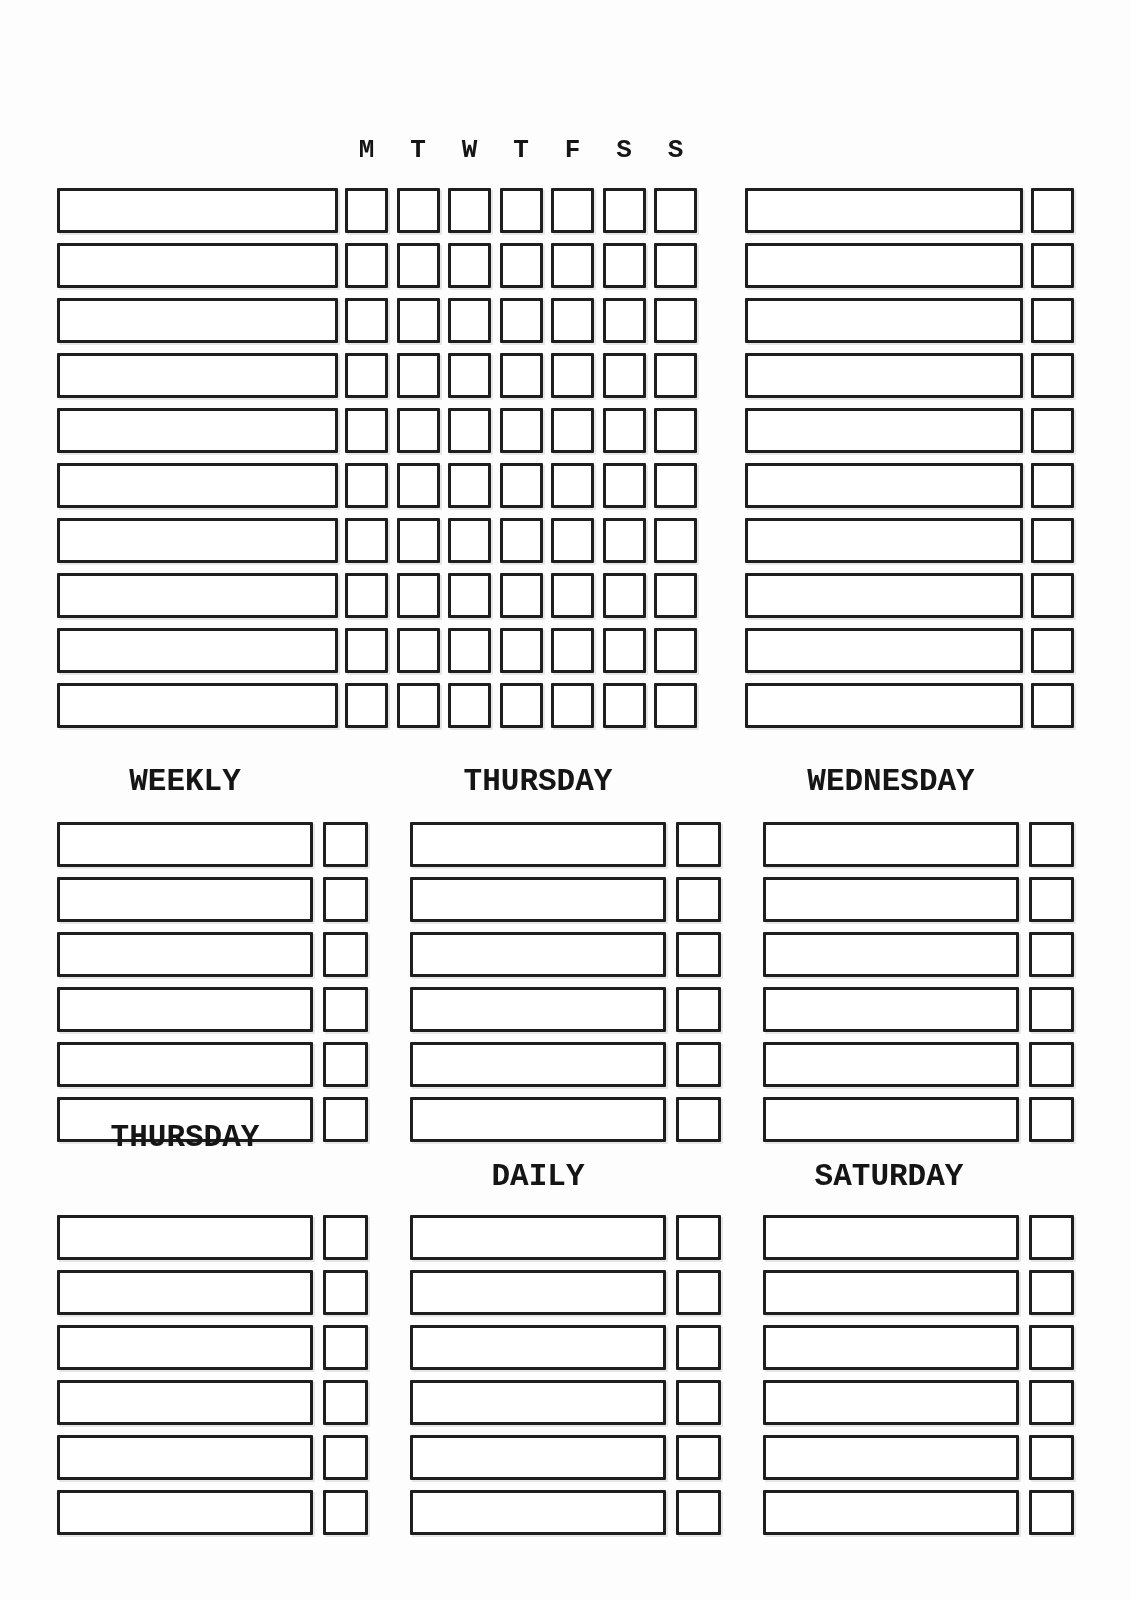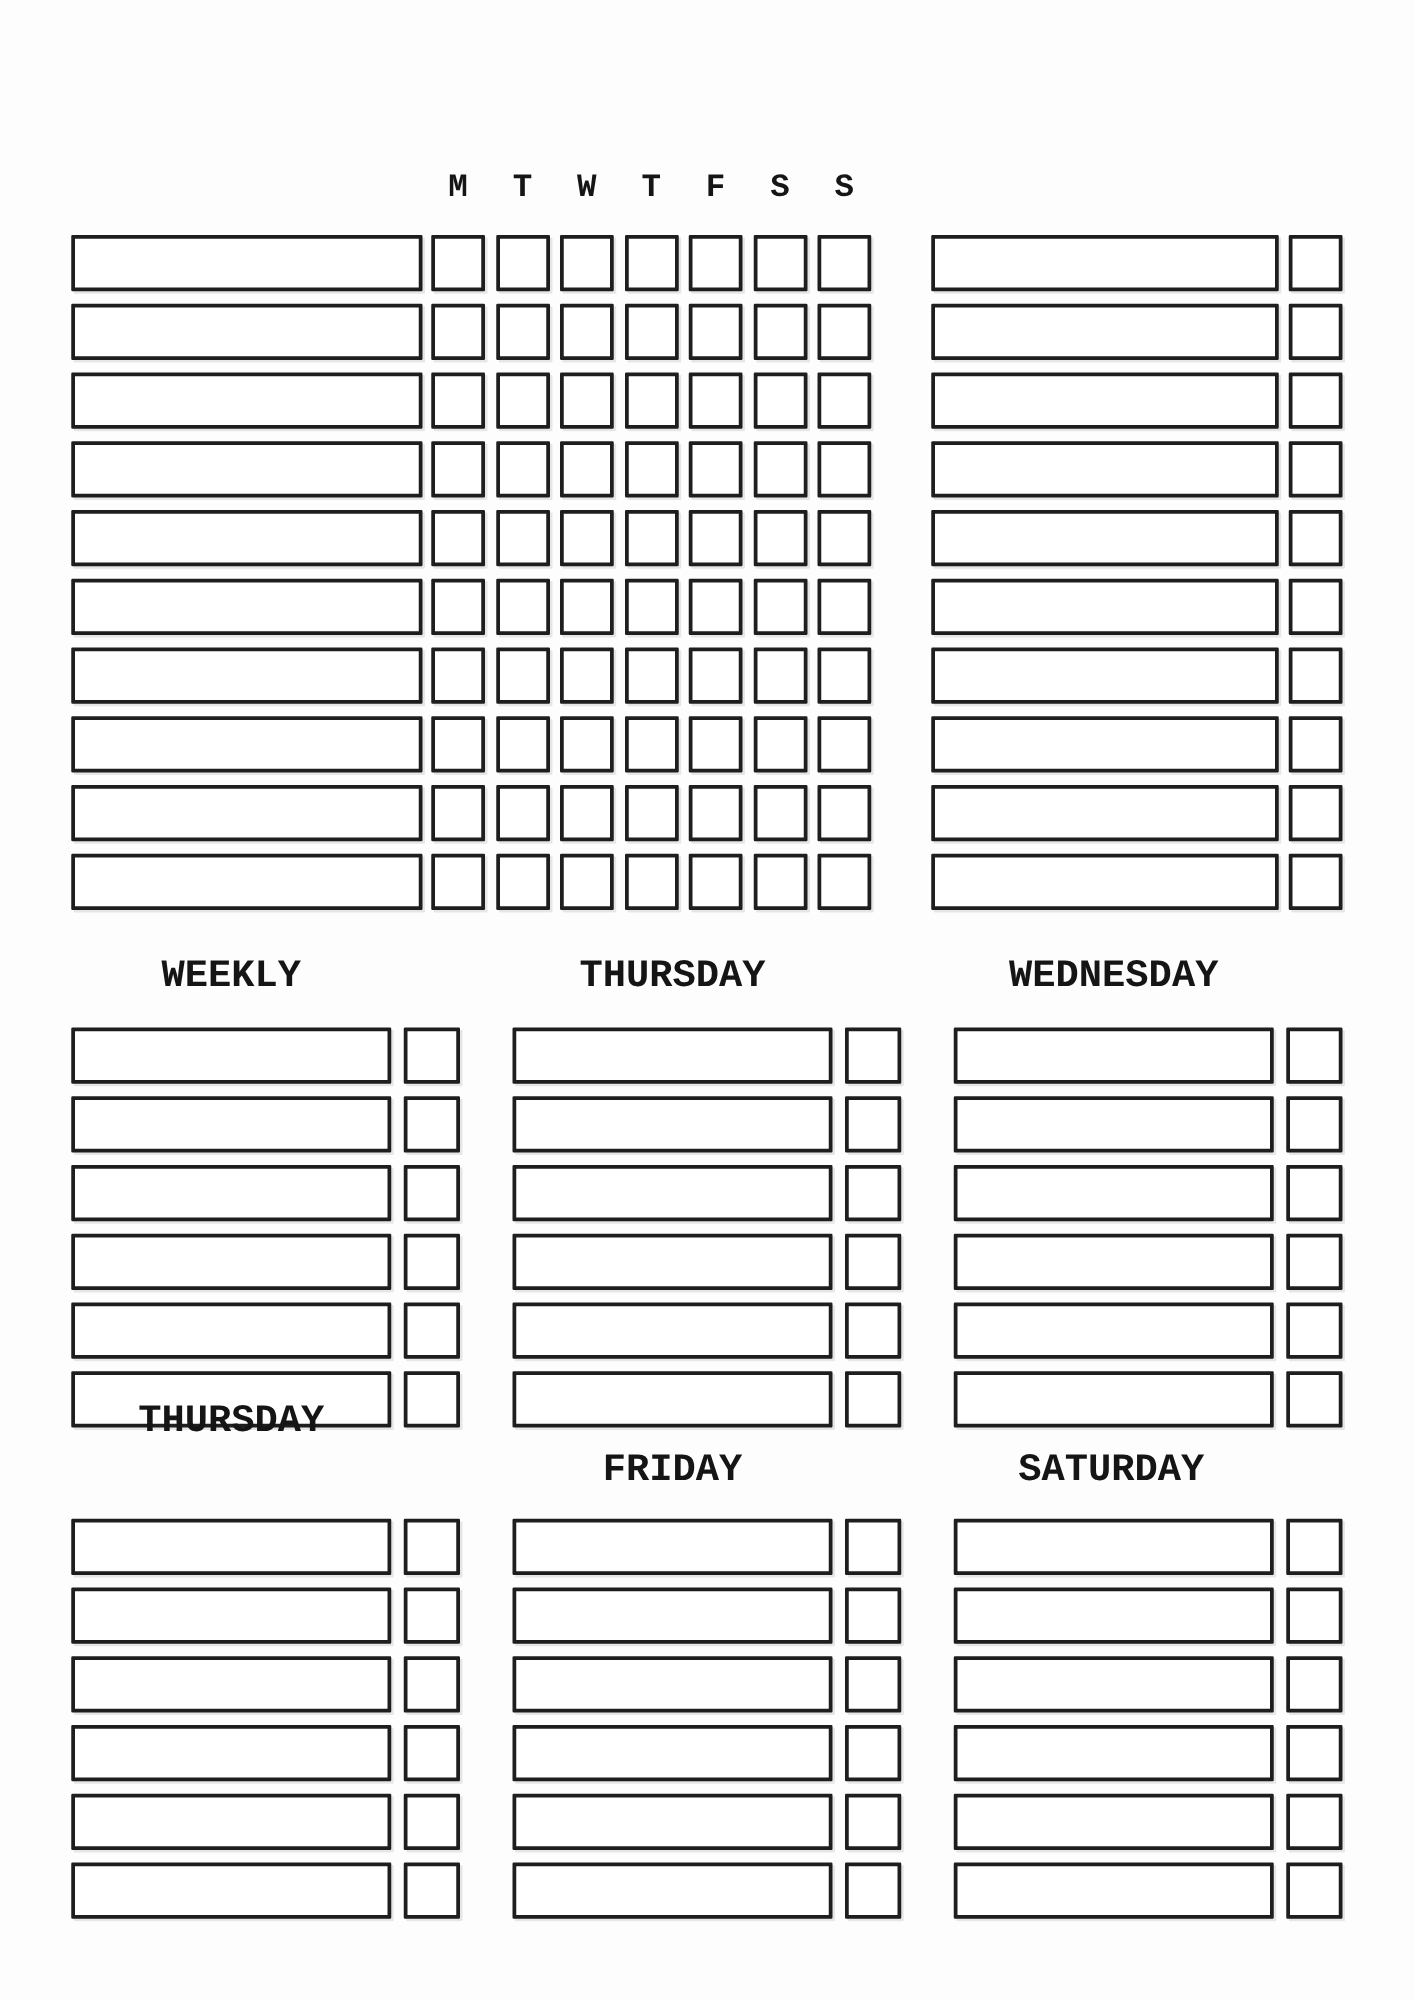--- a/index.html
+++ b/index.html
@@ -211,21 +211,21 @@
       <div class="box" style="left: 57px; top: 1270px; width: 256px;"></div>
       <div class="box" style="left: 323px; top: 1270px; width: 45px;"></div>
       <div class="box" style="left: 57px; top: 1325px; width: 256px;"></div>
       <div class="box" style="left: 323px; top: 1325px; width: 45px;"></div>
       <div class="box" style="left: 57px; top: 1380px; width: 256px;"></div>
       <div class="box" style="left: 323px; top: 1380px; width: 45px;"></div>
       <div class="box" style="left: 57px; top: 1435px; width: 256px;"></div>
       <div class="box" style="left: 323px; top: 1435px; width: 45px;"></div>
       <div class="box" style="left: 57px; top: 1490px; width: 256px;"></div>
       <div class="box" style="left: 323px; top: 1490px; width: 45px;"></div>
-      <div class="hdr" style="left: 410px; top: 1160px; width: 256px;">FRIDAY</div>
+      <div class="hdr" style="left: 410px; top: 1160px; width: 256px;">DAILY</div>
       <div class="box" style="left: 410px; top: 1215px; width: 256px;"></div>
       <div class="box" style="left: 676px; top: 1215px; width: 45px;"></div>
       <div class="box" style="left: 410px; top: 1270px; width: 256px;"></div>
       <div class="box" style="left: 676px; top: 1270px; width: 45px;"></div>
       <div class="box" style="left: 410px; top: 1325px; width: 256px;"></div>
       <div class="box" style="left: 676px; top: 1325px; width: 45px;"></div>
       <div class="box" style="left: 410px; top: 1380px; width: 256px;"></div>
       <div class="box" style="left: 676px; top: 1380px; width: 45px;"></div>
       <div class="box" style="left: 410px; top: 1435px; width: 256px;"></div>
       <div class="box" style="left: 676px; top: 1435px; width: 45px;"></div>

